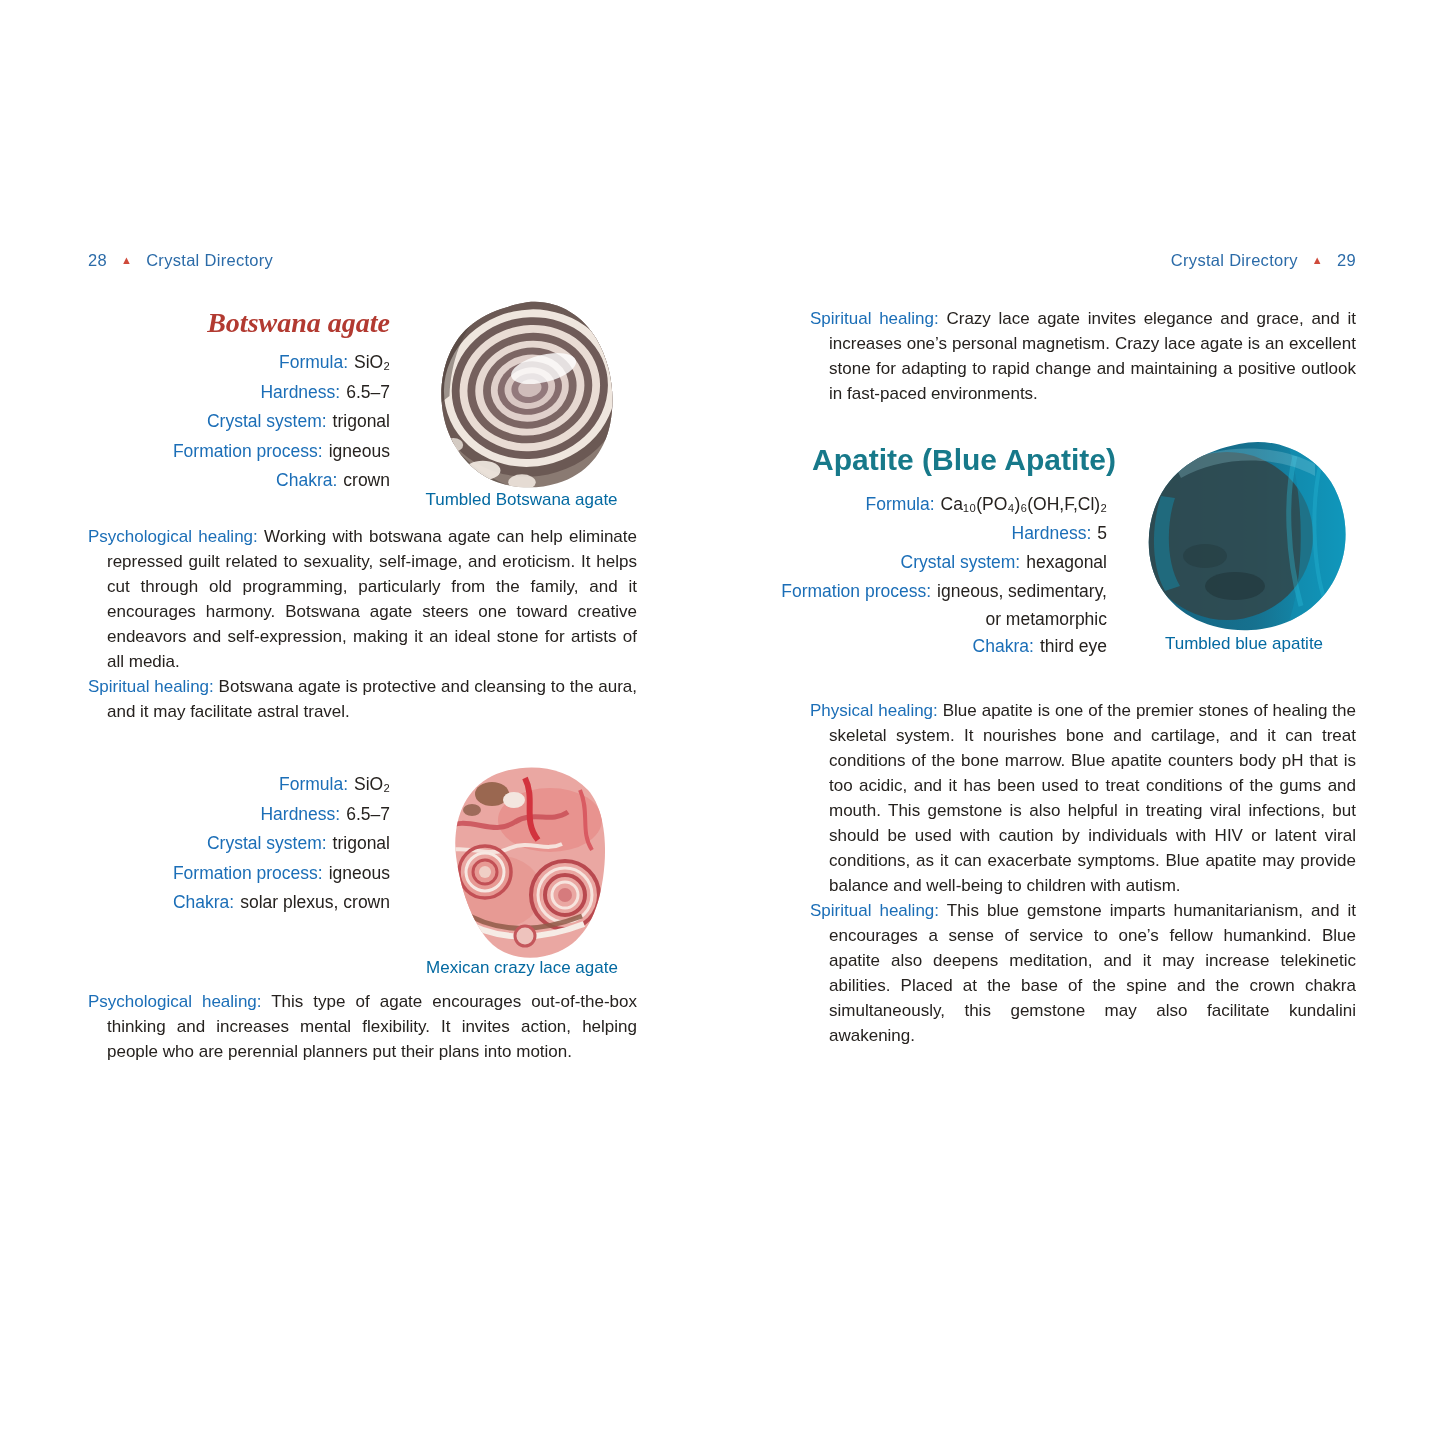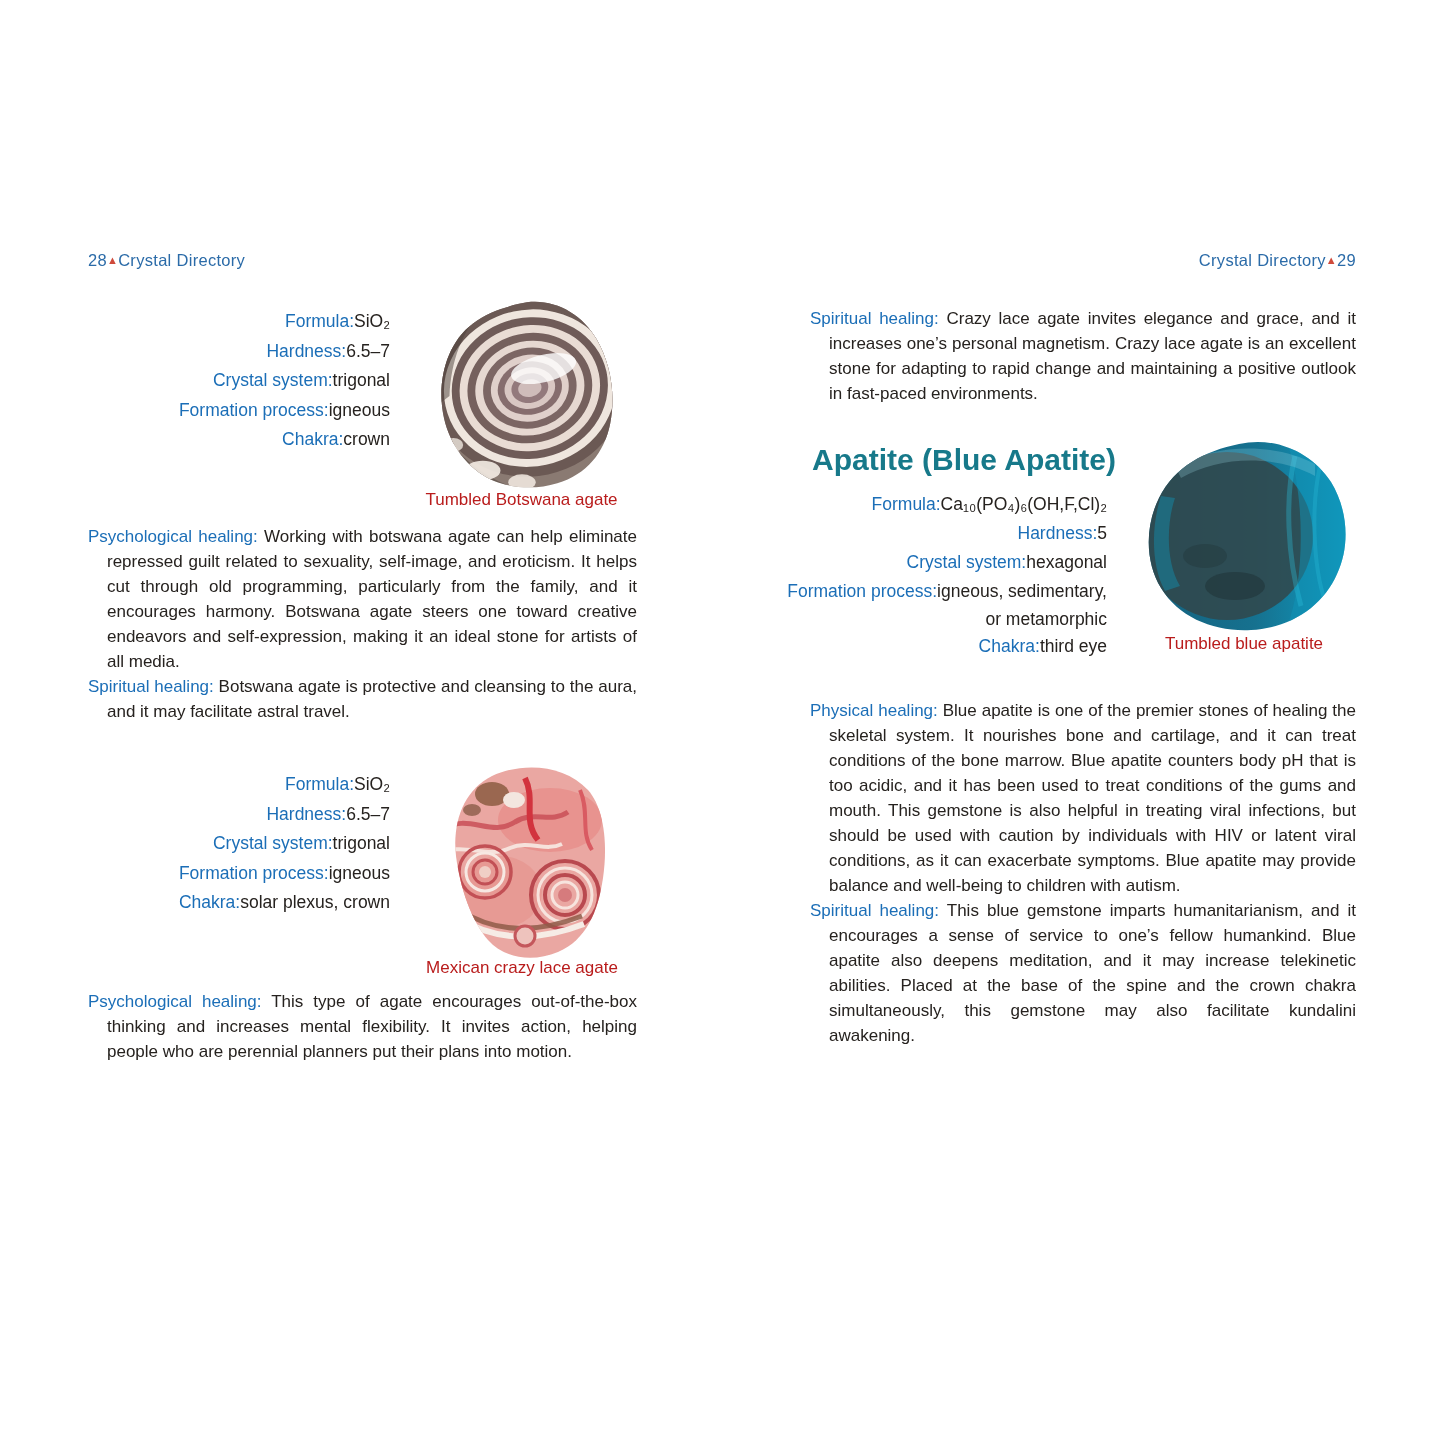--- a/index.html
+++ b/index.html
@@ -1,52 +1,53 @@
 <!DOCTYPE html>
 <html><head>
 <meta charset="utf-8">
 <style>
   html,body{margin:0;padding:0;background:#ffffff;}
   body{width:1440px;height:1440px;position:relative;overflow:hidden;
        font-family:"Liberation Sans","DejaVu Sans",sans-serif;color:#28231f;}
   
-  .hdr{position:absolute;display:flex;align-items:baseline;
+  .hdr{position:absolute;display:flex;align-items:baseline;gap:14px;
        font-size:16.5px;letter-spacing:.3px;color:#2b6ba8;}
   .hdr.right{justify-content:flex-end;}
   .tri{color:#cf4a3b;font-size:11px;transform:translateY(-2px);}
   
   .info{position:absolute;font-size:17.5px;color:#26221f;}
-  .prow{display:flex;justify-content:flex-end;align-items:baseline;gap:0;
+  .prow{display:flex;justify-content:flex-end;align-items:baseline;gap:6px;
         line-height:29.5px;white-space:nowrap;}
   .plabel{color:#1b6eb7;font-weight:normal;}
   .species-title{font-family:"Liberation Serif","DejaVu Serif",serif;
         font-style:italic;font-weight:bold;font-size:28px;color:#b23a31;
         text-align:right;line-height:32px;margin-bottom:9px;}
   .apatite-title{position:absolute;font-family:Liberation Sans, sans-serif;
         font-weight:bold;font-size:30px;color:#17798a;white-space:nowrap;}
   
   .paras{position:absolute;font-size:17px;line-height:25px;color:#26221f;}
   .paras p{margin:0;text-align:justify;padding-left:19px;text-indent:-19px;}
   
-  .caption{position:absolute;text-align:center;font-size:17px;color:#b91c1c;}
+  .caption{position:absolute;text-align:center;font-size:17px;color:#0369a1;}
   .stone{position:absolute;}
   .stone svg{display:block;width:100%;height:100%;}
 </style>
 </head>
 <body>
 
 <div>
 
   <div class="hdr" style="left:88px;top:251px;width:548px;">
     <span>28</span>
     <span class="tri">▲</span>
     <span>Crystal Directory</span>
   </div>
 
   <div class="info" style="left:88px;top:307px;width:302px;">
+    <div class="species-title">Botswana agate</div>
     <div class="prow">
       <span class="plabel">Formula:</span>
       <span>SiO₂</span>
     </div>
     <div class="prow">
       <span class="plabel">Hardness:</span>
       <span>6.5–7</span>
     </div>
     <div class="prow">
       <span class="plabel">Crystal system:</span>

